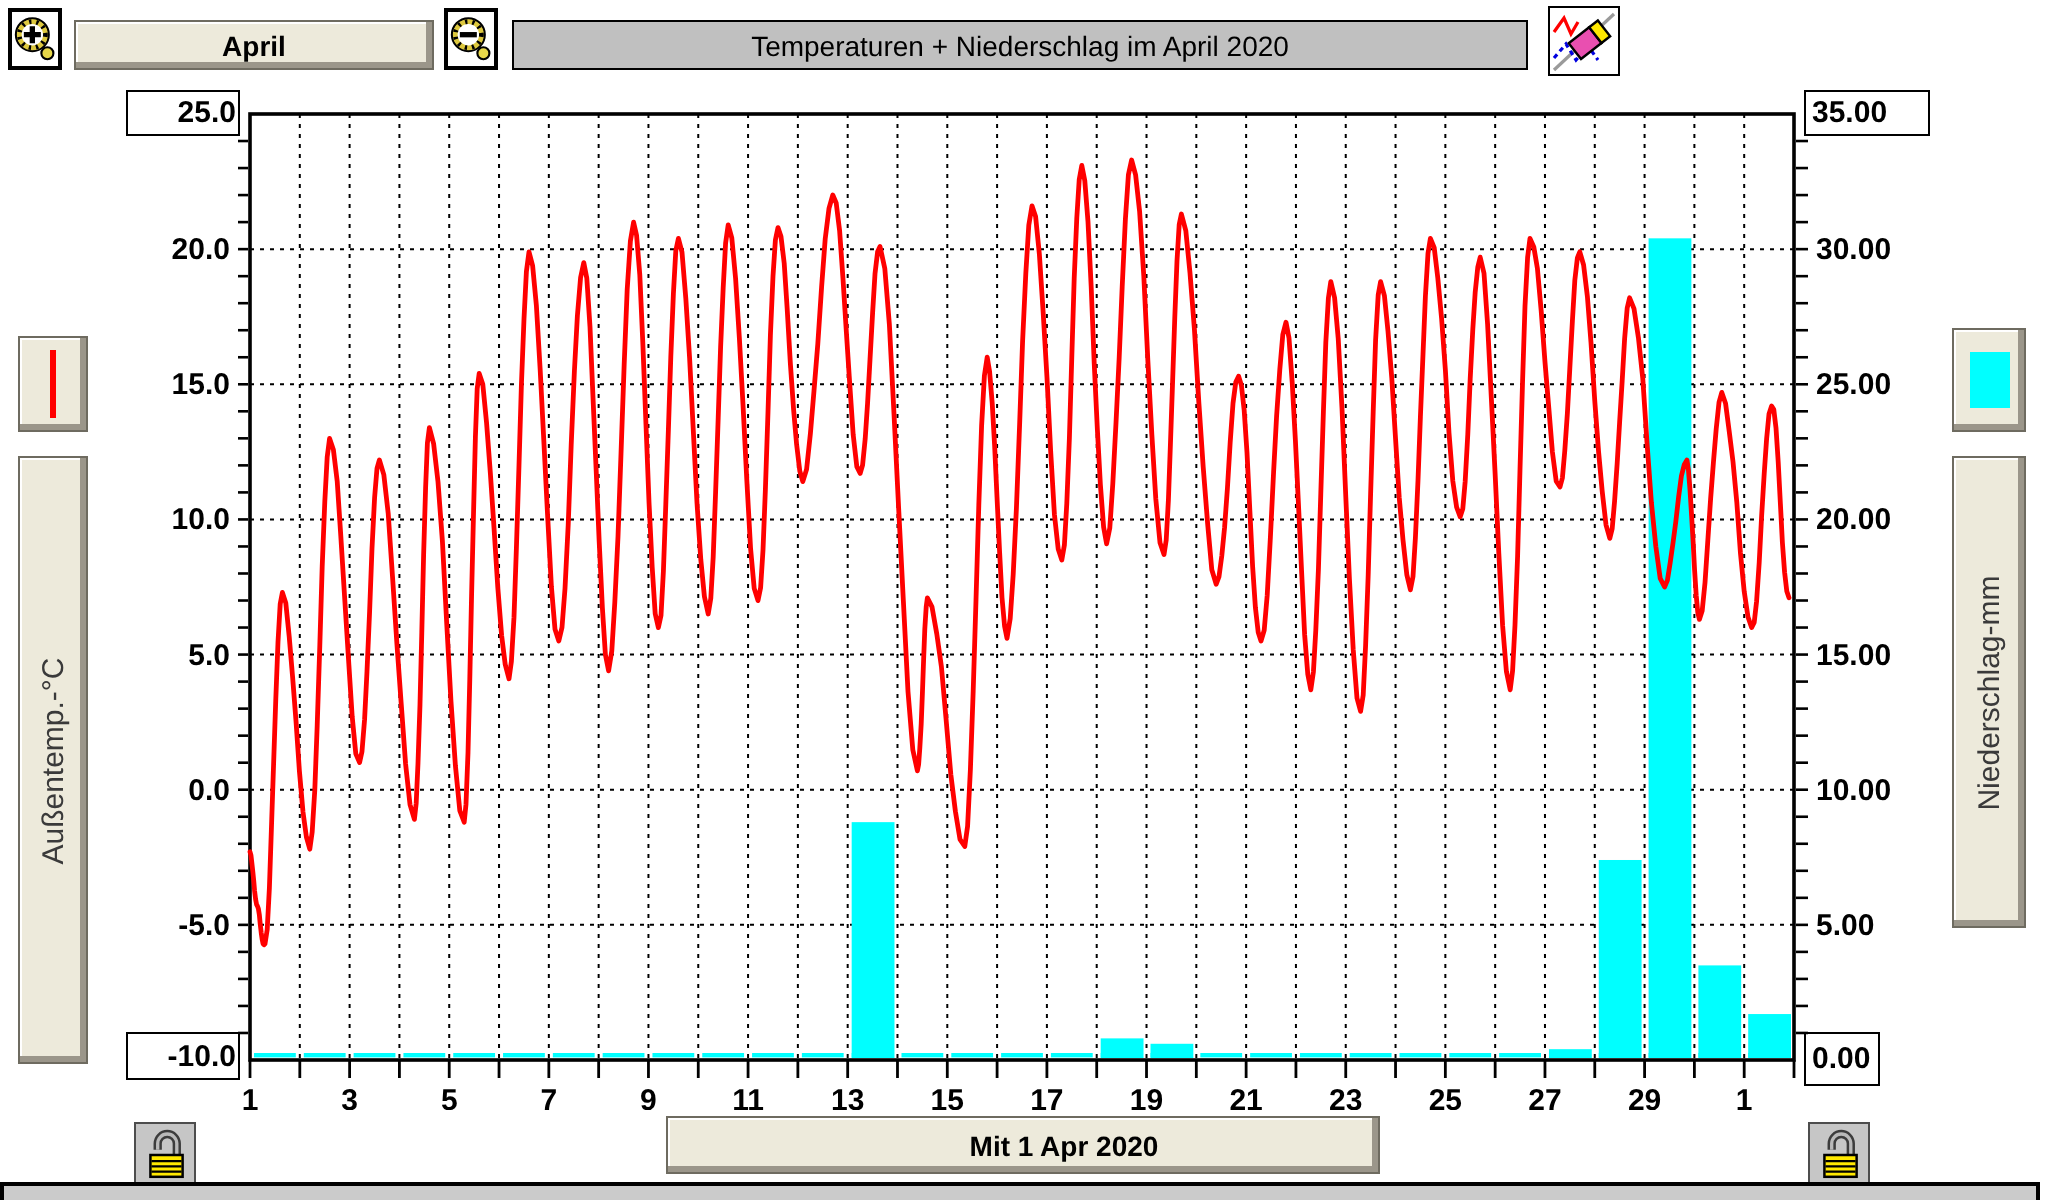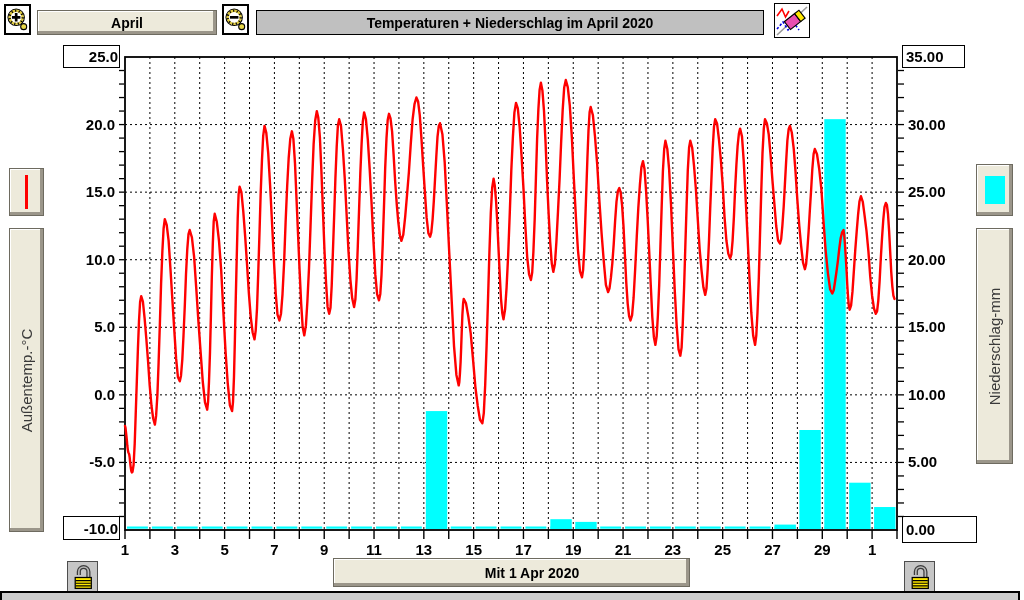--- a/index.html
+++ b/index.html
@@ -7,21 +7,21 @@
        font-family:"Liberation Sans",sans-serif;overflow:hidden;}
   .abs{position:absolute;}
   .tool-btn{position:absolute;width:27px;height:31px;background:#fff;border:2px solid #000;
             display:flex;align-items:center;justify-content:center;padding:0;box-sizing:border-box;}
   .btn3d{position:absolute;background:#EDEADB;border:1px solid #6e6b60;box-sizing:border-box;
          box-shadow:inset -3px -3px 0 #9b968a, inset 1px 1px 0 #ffffff;
          display:flex;align-items:center;justify-content:center;
          font-weight:bold;font-size:14px;color:#000;}
   .titlebar{position:absolute;left:256px;top:10px;width:508px;height:25px;background:#c0c0c0;
             border:1px solid #000;box-sizing:border-box;display:flex;align-items:center;justify-content:center;
-            font-weight:bold;font-size:14px;color:#000;}
+            font-weight:normal;font-size:14px;color:#000;}
   .axis-box{position:absolute;background:#fff;border:1px solid #000;box-sizing:border-box;
             font-weight:bold;font-size:15px;color:#000;display:flex;align-items:center;}
   .axis-box.r{justify-content:flex-end;padding-right:1px;}
   .axis-box.l{justify-content:flex-start;padding-left:3px;}
   .vlabel{font-size:15px;color:#3a3a3a;font-weight:normal;}
   .vlabel span{transform:rotate(-90deg);white-space:nowrap;display:block;}
   .lock-btn{position:absolute;width:31px;height:33px;background:#c6c6c6;border:1px solid #4d4d4d;
             box-sizing:border-box;display:flex;align-items:center;justify-content:center;}
   #bottom-scrollbar{position:absolute;left:0;top:591px;width:1020px;height:9px;background:#cbcbcb;
                     border:2px solid #000;border-bottom:none;box-sizing:border-box;}
@@ -65,21 +65,21 @@
       <g transform="rotate(-38 20 15)">
         <rect x="10" y="10.5" width="13" height="10" fill="#e94fb0" stroke="#000" stroke-width="1.2"></rect>
         <rect x="23" y="10.5" width="5.5" height="10" fill="#ffe800" stroke="#000" stroke-width="1.2"></rect>
       </g>
     </svg>
   </button>
 
   <div class="axis-box r" style="left:63px;top:45px;width:57px;height:23px;">25.0</div>
   <div class="axis-box r" style="left:63px;top:516px;width:57px;height:24px;">-10.0</div>
   <div class="axis-box l" style="left:902px;top:45px;width:63px;height:23px;">35.00</div>
-  <div class="axis-box l" style="left:902px;top:516px;width:75px;height:27px;">0.00</div>
+  <div class="axis-box l" style="left:902px;top:516px;width:38px;height:27px;">0.00</div>
 
   <div class="btn3d" style="left:9px;top:168px;width:35px;height:48px;">
     <div style="width:3px;height:34px;background:#ff0000;"></div>
   </div>
   <div class="btn3d vlabel" style="left:9px;top:228px;width:35px;height:304px;">
     <span>Außentemp.-°C</span>
   </div>
 
   <div class="btn3d" style="left:976px;top:164px;width:37px;height:52px;">
     <div style="width:20px;height:28px;background:#00ffff;"></div>

